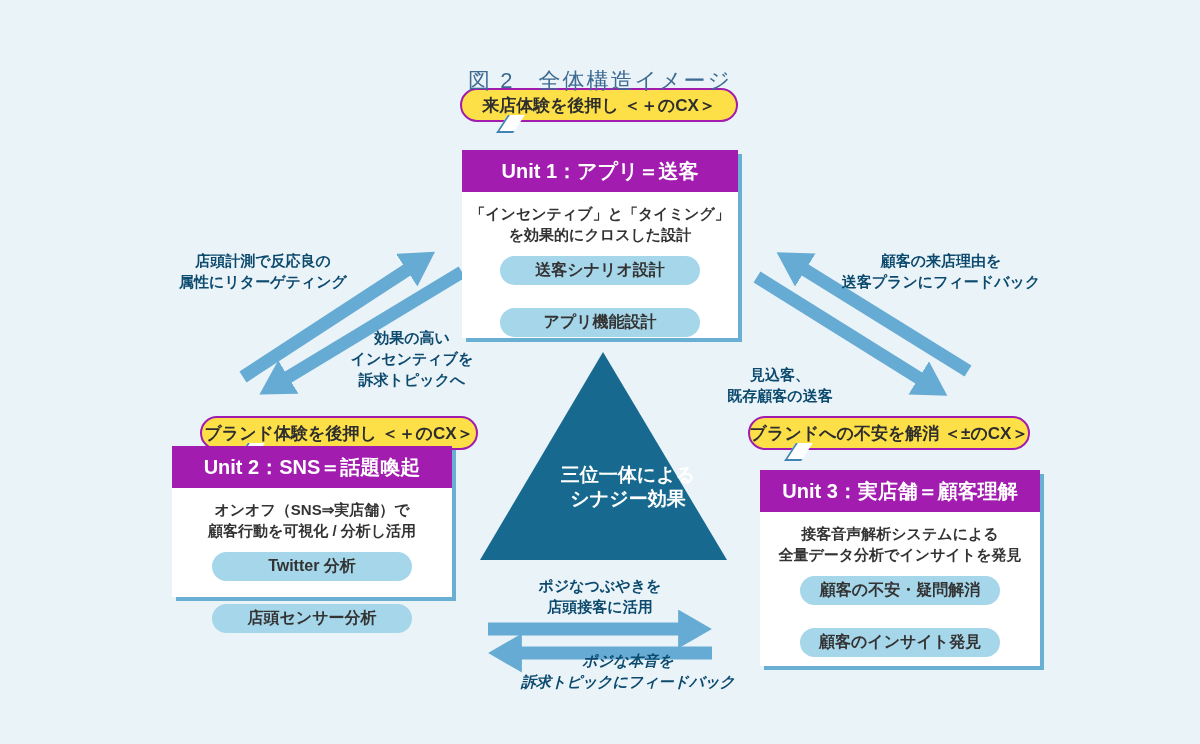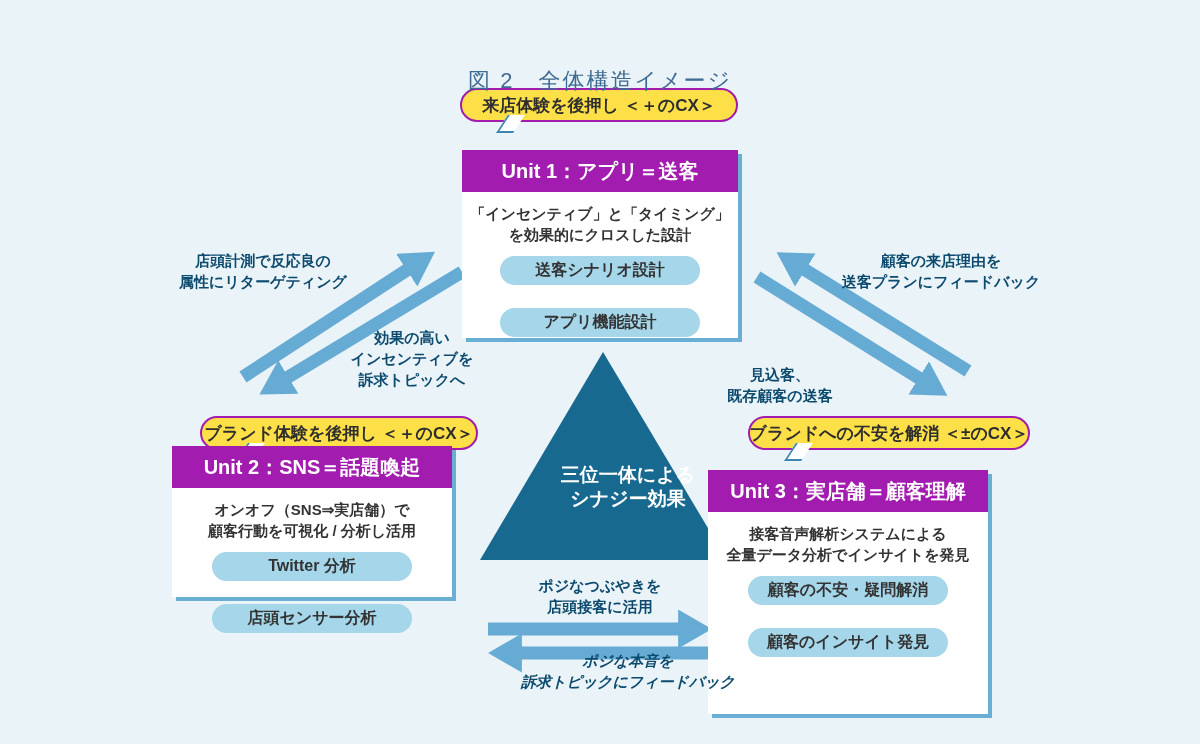--- a/index.html
+++ b/index.html
@@ -16,21 +16,21 @@
     white-space:nowrap; z-index:3;margin-top:36px;
   }
   .overlay { position:absolute; left:0; top:0; z-index:1; }
 
   .unit {
     position:absolute; background:#ffffff;
     box-shadow:4px 4px 0 #69aed3; z-index:2; box-sizing:border-box;
   }
   .u1 { left:462px; top:150px; width:276px; height:188px; }
   .u2 { left:172px; top:446px; width:280px; height:151px; }
-  .u3 { left:708px; top:470px; width:280px; height:244px; }
+  .u3 { left:760px; top:470px; width:280px; height:196px; }
   .unit-header {
     height:42px; background:#a21caf; color:#fff;
     font-size:20px; font-weight:700;
     display:flex; align-items:center; justify-content:center;
     white-space:nowrap;
   }
   .unit-body { display:flex; flex-direction:column; align-items:center; padding-top:11px; }
   .desc {
     font-size:15px; font-weight:700; line-height:21px; color:#333;
     text-align:center; white-space:pre-line; margin-bottom:11px;

